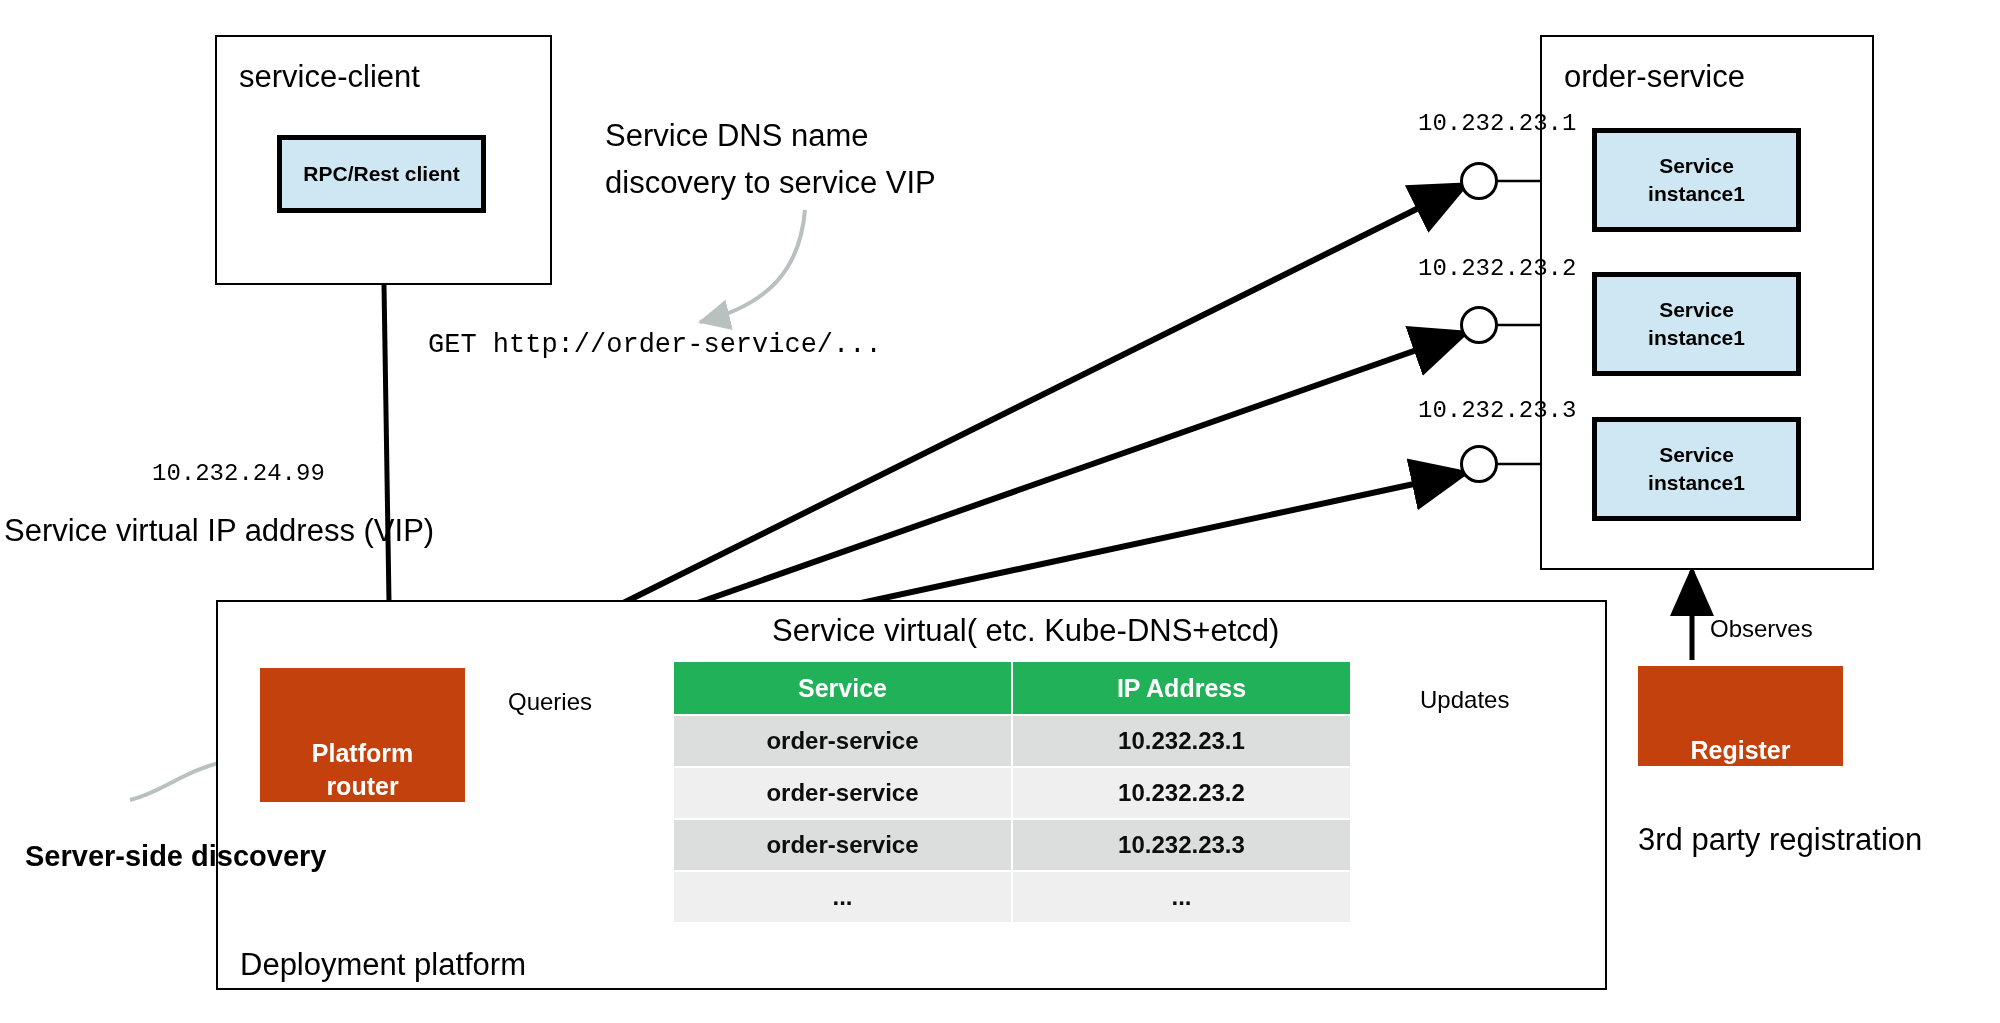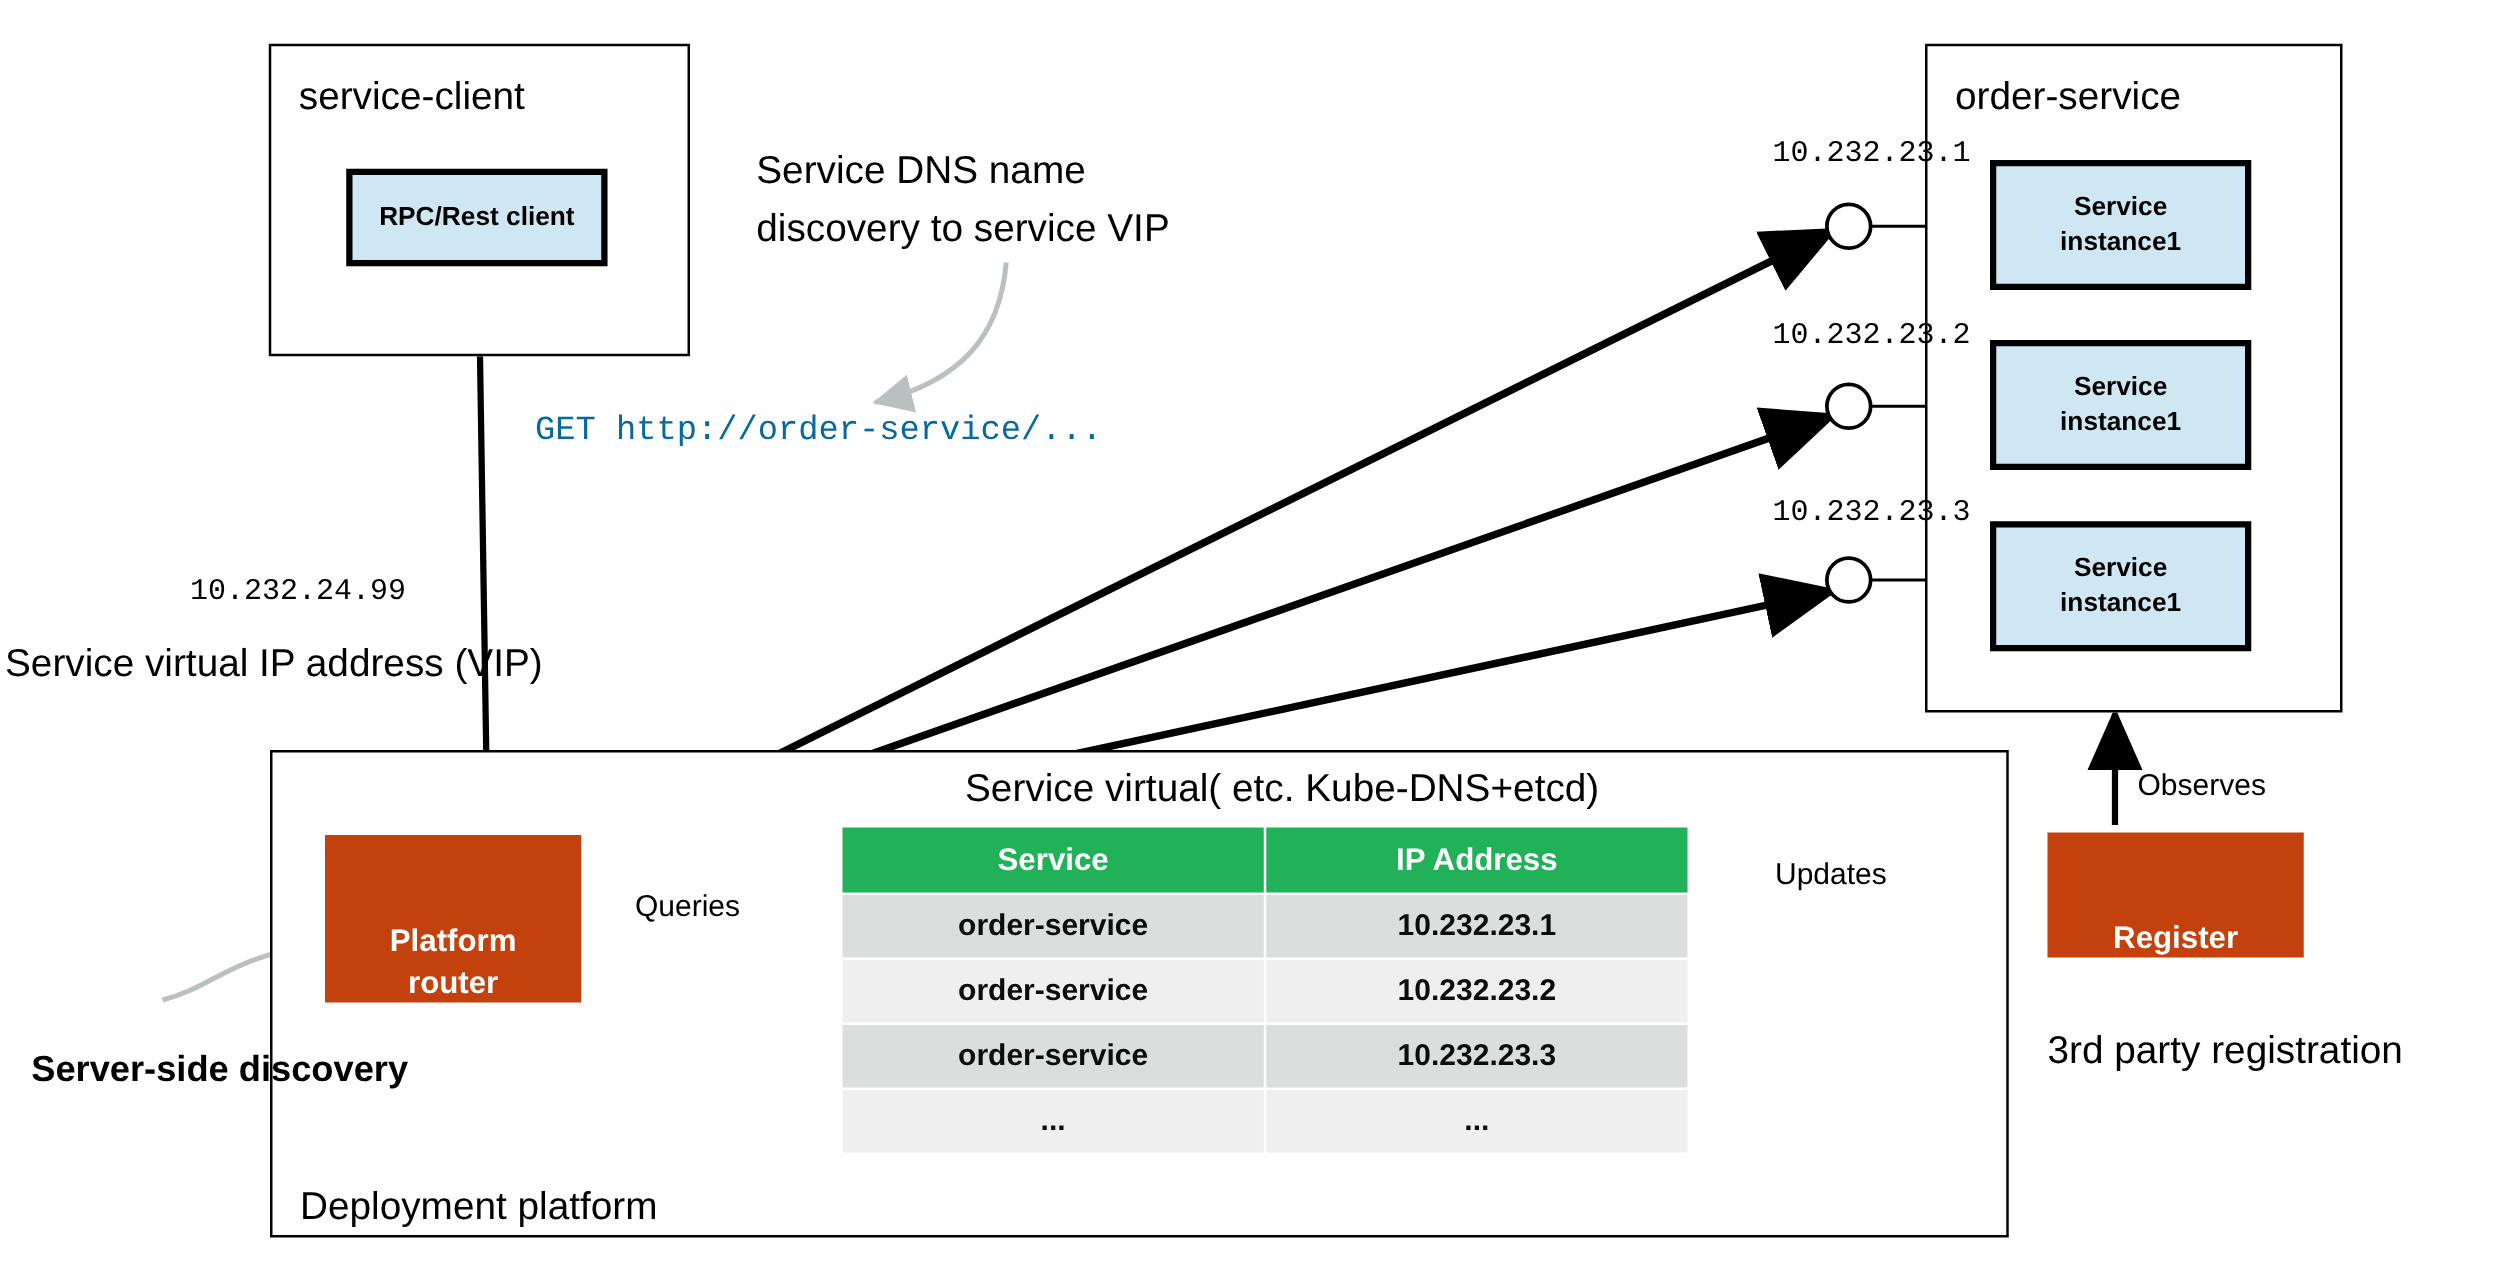--- a/index.html
+++ b/index.html
@@ -82,21 +82,21 @@
   .mono {
     font-family: "Liberation Mono", monospace;
     font-size: 24px;
     white-space: nowrap;
     color: #000000;
   }
   .mono-lg {
     font-family: "Liberation Mono", monospace;
     font-size: 27px;
     white-space: nowrap;
-    color: #0369a1;
+    color: #000000;
   }
 
   
   .registry-table {
     border-collapse: separate;
     border-spacing: 2px 2px;
     width: 100%;
     table-layout: fixed;
   }
   .registry-table th {
@@ -221,21 +221,21 @@
     <div class="abs box-title" style="left:22px; top:345px;">Deployment platform</div>
   </div>
 
   <div class="abs blue-box" style="left:260px; top:668px; width:205px; height:134px;">
     <span>
       <span>Platform</span><br>
       <span>router</span>
     </span>
   </div>
 
-  <div class="abs label-sm" style="left:508px; top:712px;text-align:right;">Queries</div>
+  <div class="abs label-sm" style="left:508px; top:688px;text-align:right;">Queries</div>
 
   <div class="abs label-bold" style="left:25px; top:840px;">Server-side discovery</div>
 
   <div class="abs box-title" style="left:772px; top:613px;">Service virtual( etc. Kube-DNS+etcd)</div>
 
   <div class="abs" style="left:672px; top:660px; width:680px;">
     <table class="registry-table">
       <thead>
         <tr>
           <th>Service</th>

